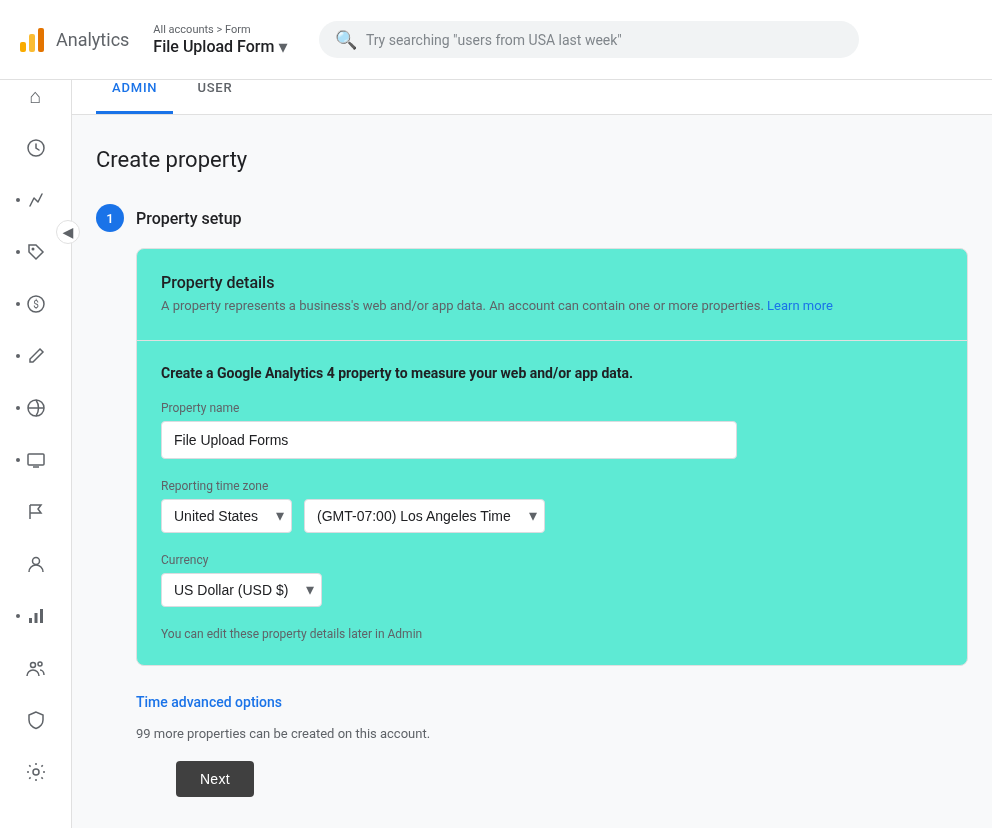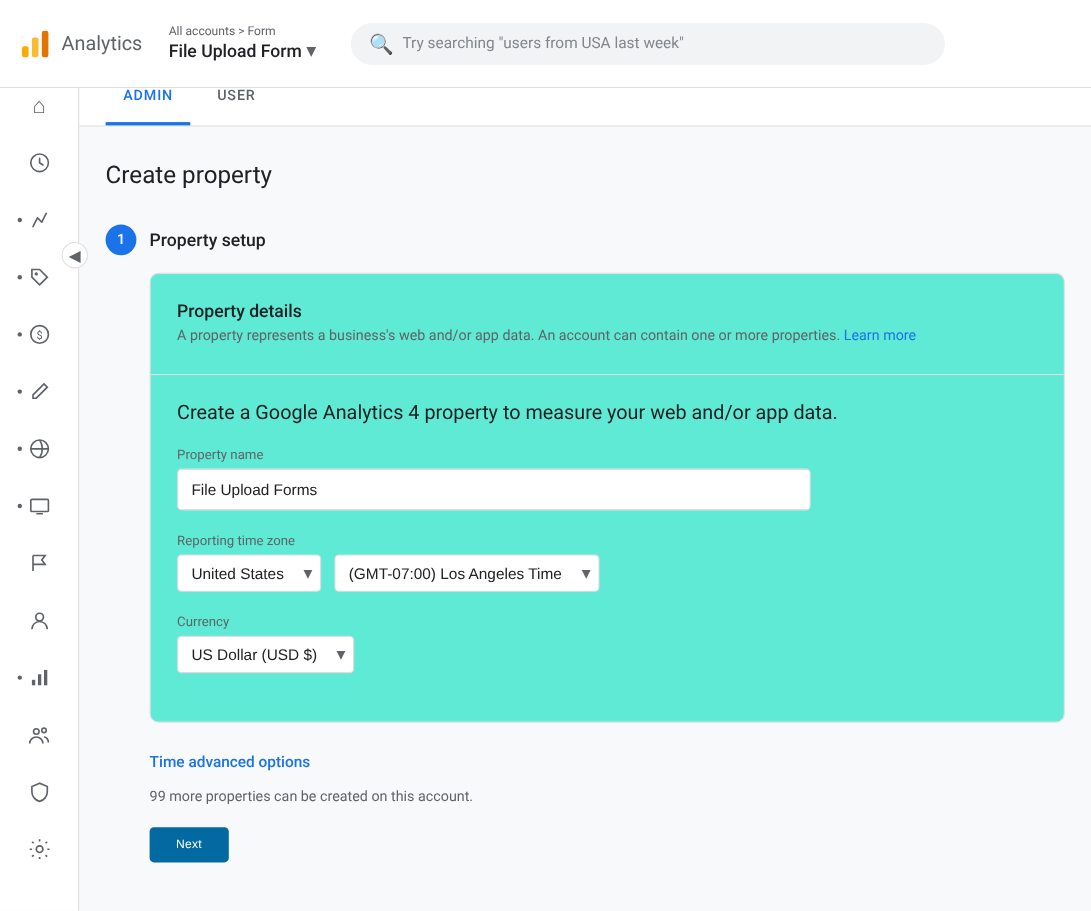--- a/index.html
+++ b/index.html
@@ -201,23 +201,24 @@
       color: #5f6368;
       line-height: 1.5;
     }
     .card-desc a {
       color: #1a73e8;
       text-decoration: none;
     }
 
     .card-body { padding: 24px; }
     .card-body-text {
-      font-size: 18px;
+      font-size: 14px;
       color: #202124;
       margin-bottom: 20px;
+      font-weight: bold;
     }
 
     .form-group { margin-bottom: 20px; }
     .form-label {
       font-size: 12px;
       color: #5f6368;
       margin-bottom: 6px;
       display: block;
     }
     .form-input {
@@ -283,28 +284,29 @@
       font-size: 13px;
       color: #5f6368;
       margin-top: 16px;
     }
 
     
     .btn-next {
       display: inline-block;
       margin-top: 20px;
       padding: 10px 24px;
-      background: #0369a1;
+      background: #404040;
       color: #fff;
       border: none;
       border-radius: 4px;
-      font-size: 11px;
+      font-size: 14px;
       font-weight: 500;
       cursor: pointer;
       letter-spacing: 0.25px;
+      margin-left: 40px;
     }
 
     
     .below-card {
       margin-left: 40px;
       margin-top: 24px;
     }
 
     
     .sidebar-collapse {
@@ -494,20 +496,21 @@
         <div class="form-group">
           <label class="form-label">Currency</label>
           <div class="select-wrapper">
             <select class="form-select">
               <option>US Dollar (USD $)</option>
             </select>
             <span class="select-chevron">▾</span>
           </div>
         </div>
 
+        <p class="edit-note">You can edit these property details later in Admin</p>
       </div>
     </div>
 
     <div class="below-card">
       <a class="advanced-link" href="#">Time advanced options</a>
       <p class="properties-note">99 more properties can be created on this account.</p>
       <button class="btn-next">Next</button>
     </div>
   </div>
 </main>

